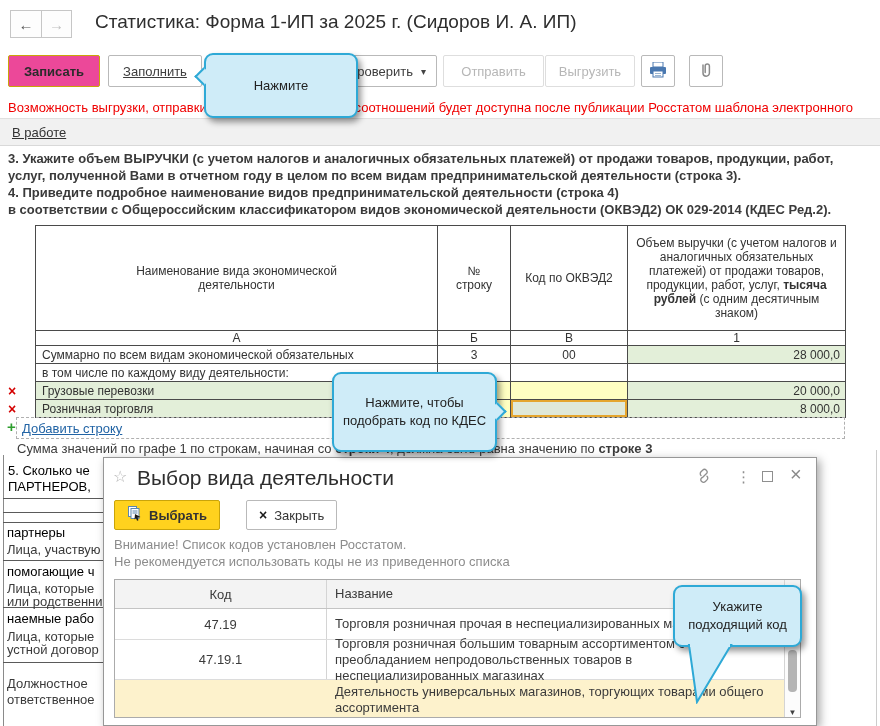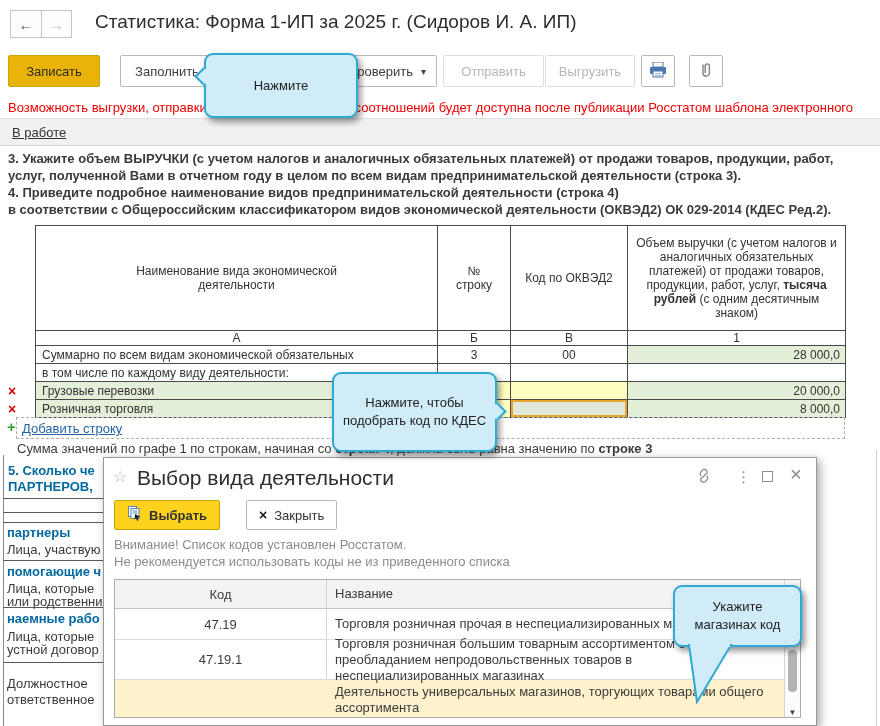--- a/index.html
+++ b/index.html
@@ -14,21 +14,21 @@
   .navbtn{width:31px;height:28px;background:#fdfdfd;border:1px solid #c6c6c6;display:flex;
           align-items:center;justify-content:center;font-size:15px;box-sizing:border-box;}
   .navbtn.back{color:#555;border-right:none;}
   .navbtn.fwd{color:#c0c0c0;}
   .pagetitle{position:absolute;left:95px;top:11px;font-size:19px;color:#2e2e2e;white-space:nowrap;}
 
   
   .btn{position:absolute;top:55px;height:32px;display:flex;align-items:center;justify-content:center;
        gap:6px;background:#fff;border:1px solid #b9b9b9;border-radius:2px;color:#3d3d3d;
        padding:0 12px;box-sizing:border-box;cursor:default;}
-  .btn.yellow{background:#eab308;border-color:#c9a40a;font-weight:normal;color:#2b2b2b;}
+  .btn.yellow{background:#ec4899;border-color:#c9a40a;font-weight:bold;color:#2b2b2b;}
   .btn.disabled{color:#b6b6b6;border-color:#dedede;}
   .caret{font-size:10px;color:#444;margin-left:2px;}
 
   .warn{position:absolute;left:8px;top:100px;color:#f00000;white-space:nowrap;}
   .band{position:absolute;left:0;top:118px;width:880px;height:28px;background:#f1f1f1;
         border-top:1px solid #e0e0e0;border-bottom:1px solid #d9d9d9;box-sizing:border-box;}
   .band a{position:absolute;left:12px;top:6px;color:#333;text-decoration:underline;}
 
   .instr{position:absolute;left:8px;top:150px;font-weight:bold;color:#3a3a3a;line-height:17px;white-space:nowrap;}
 
@@ -47,21 +47,21 @@
   .wrapB{display:inline-block;max-width:46px;}
 
   .xdel{position:absolute;left:8px;width:14px;color:#d40000;font-weight:bold;font-size:14px;line-height:14px;}
   .plus{position:absolute;left:7px;color:#2f9e2f;font-weight:bold;font-size:15px;line-height:14px;}
   .dashedbox{position:absolute;left:16px;top:417px;width:829px;height:22px;border:1px dashed #b0b0b0;box-sizing:border-box;}
   .addlink{position:absolute;left:22px;top:421px;color:#2264a5;text-decoration:underline;}
   .sumnote{position:absolute;left:17px;top:441px;color:#3c3c3c;white-space:nowrap;}
 
   
   .frag{color:#3a3a3a;}
-  .fragb{font-weight:bold;color:#0369a1;}
+  .fragb{font-weight:normal;color:#000000;}
 
   
   #dialog{position:absolute;left:103px;top:457px;width:714px;height:269px;background:#fff;
           border:1px solid #979797;box-shadow:3px 3px 9px rgba(0,0,0,.35);z-index:20;box-sizing:border-box;}
   .dstar{position:absolute;left:9px;top:9px;font-size:16px;color:#b5b5b5;}
   .dtitle{position:absolute;left:33px;top:8px;font-size:21px;color:#2e2e2e;white-space:nowrap;}
   .dico{position:absolute;top:10px;color:#8f8f8f;font-size:15px;}
   .dmax{position:absolute;top:13px;width:11px;height:11px;border:1.5px solid #8f8f8f;box-sizing:border-box;}
   .dclose{position:absolute;top:5px;font-size:20px;color:#8a8a8a;}
   .dbtn{position:absolute;top:42px;height:30px;display:flex;align-items:center;gap:7px;background:#fff;
@@ -107,21 +107,21 @@
       </div>
     <div class="navbtn fwd">
         <span>→</span>
       </div>
   </div>
   <div class="pagetitle">Статистика: Форма 1-ИП за 2025 г. (Сидоров И. А. ИП)</div>
 
   <div class="btn yellow" style="left:8px;width:92px;">
     <span>Записать</span>
   </div>
-  <div class="btn" style="left:120px;width:94px;">
+  <div class="btn" style="left:108px;width:94px;text-decoration:underline;">
     <span>Заполнить</span>
   </div>
   <div class="btn" style="left:337px;width:100px;">
     <span>Проверить</span>
     <span class="caret">▾</span>
   </div>
   <div class="btn disabled" style="left:443px;width:101px;">
     <span>Отправить</span>
   </div>
   <div class="btn disabled" style="left:545px;width:90px;">
@@ -295,20 +295,20 @@
 
   <div class="tip" id="tip1">
     <div class="diam"></div>
     <span>Нажмите</span>
   </div>
   <div class="tip" id="tip2">
     <div class="diam"></div>
     <span>Нажмите, чтобы подобрать код по КДЕС</span>
   </div>
   <div class="tip" id="tip3">
-    <span>Укажите магазинах код</span>
+    <span>Укажите подходящий код</span>
   </div>
   <svg id="tip3tail" width="64" height="60" viewBox="0 0 64 60">
     <polygon points="6,1 48,1 14,58" fill="#cfecf8" stroke="#2ea9d6" stroke-width="2"></polygon>
     <rect x="7" y="0" width="40" height="3" fill="#cfecf8"></rect>
   </svg>
 
 </div>
 
 </body></html>

